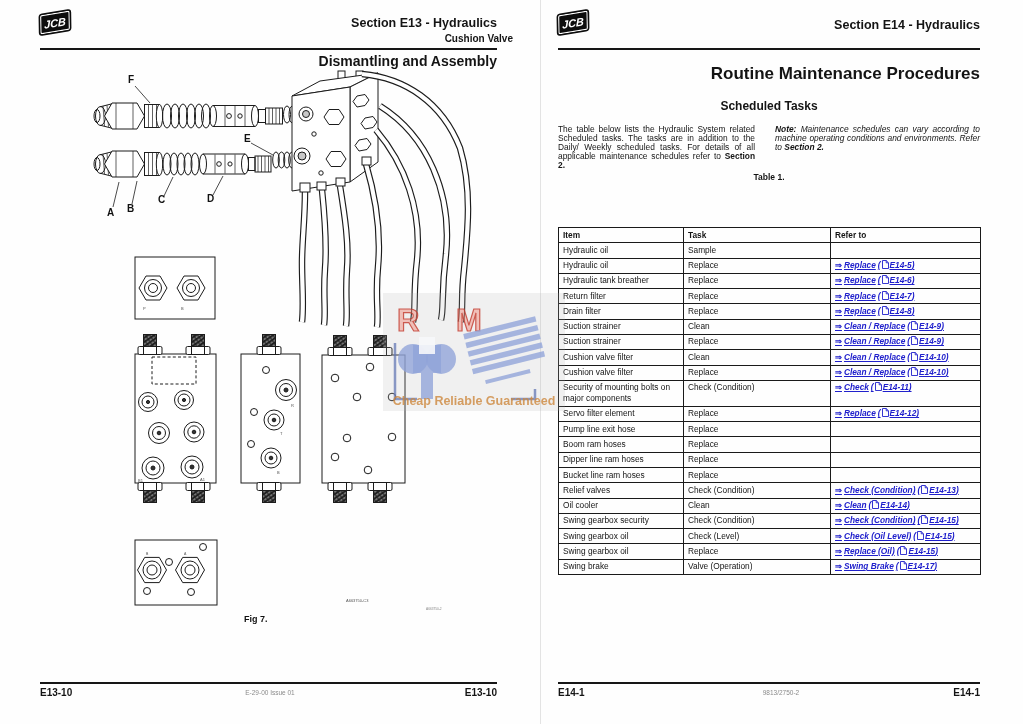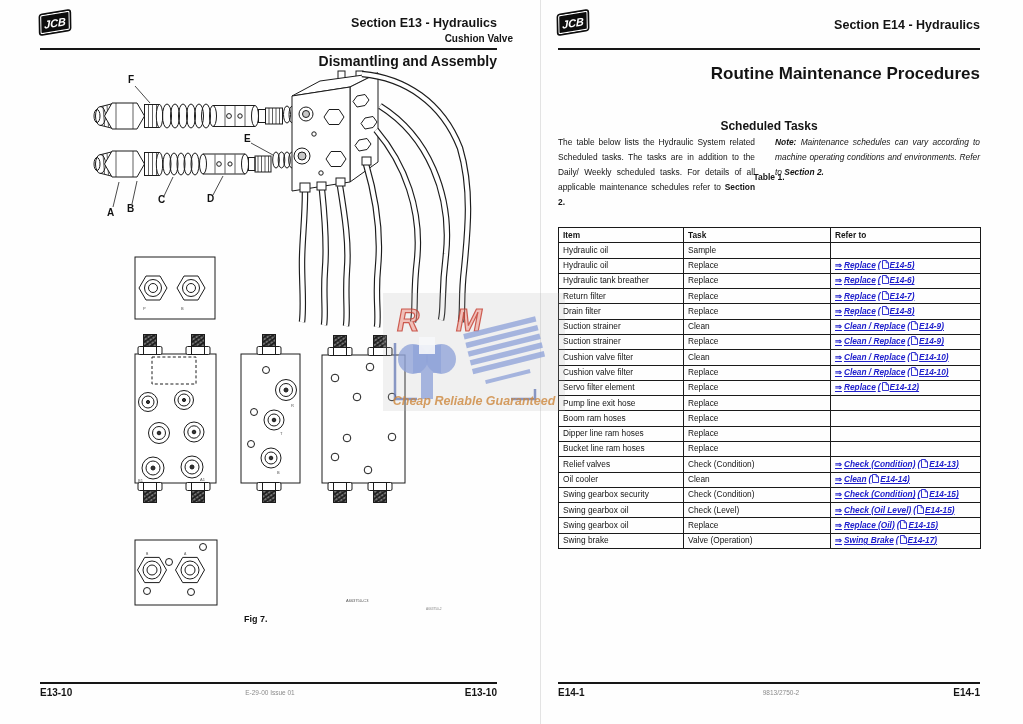--- a/index.html
+++ b/index.html
@@ -20,43 +20,43 @@
   .hdr-section{position:absolute;font-size:12.5px;font-weight:bold;}
   .hdr-sub{position:absolute;font-size:10px;font-weight:bold;}
   .hdr-rule{position:absolute;height:2px;background:#161616;}
   .hdr-topic{position:absolute;font-size:14px;font-weight:bold;}
   .ftr-rule{position:absolute;height:1.5px;background:#161616;top:682px;}
   .ftr-page{position:absolute;top:687px;font-size:10px;font-weight:bold;}
   .ftr-center{position:absolute;top:689px;font-size:6.5px;color:#8a8a8a;text-align:center;}
 
   
   .rp-title{position:absolute;left:17px;right:43px;top:64px;text-align:right;font-size:17px;font-weight:bold;}
-  .rp-subtitle{position:absolute;left:17px;right:43px;top:99px;text-align:center;font-size:12px;font-weight:bold;margin-top:20px;}
-  .rp-col{position:absolute;top:135px;font-size:8.4px;line-height:15px;text-align:justify;}
+  .rp-subtitle{position:absolute;left:17px;right:43px;top:99px;text-align:center;font-size:12px;font-weight:bold;}
+  .rp-col{position:absolute;top:125px;font-size:8.4px;line-height:9px;text-align:justify;}
   .rp-col-left{left:17px;width:197px;}
   .rp-col-right{left:234px;width:205px;font-style:italic;}
   .rp-col b{font-weight:bold;margin-top:48px;}
   .tbl-caption{position:absolute;left:17px;right:43px;top:172px;text-align:center;font-size:8.5px;font-weight:bold;}
 
   table.maint{position:absolute;left:17px;top:183px;width:422px;border-collapse:collapse;
               font-size:8.3px;table-layout:fixed;margin-top:44px;}
   table.maint th,table.maint td{border:1px solid #1a1a1a;padding:1.5px 4px 2px 4px;vertical-align:top;
               text-align:left;line-height:1.3;overflow:hidden;}
   table.maint th{font-weight:bold;}
   .ref-link{color:#2020cc;font-weight:bold;font-style:italic;text-decoration:underline;white-space:nowrap;cursor:pointer;}
   .ref-link .arr{margin-right:2px;font-style:normal;}
   .ref-link .lbl{margin-right:2px;}
   .doc-icon{vertical-align:-1px;margin:0 1px;}
 
   
   .figure-svg{position:absolute;left:40px;top:70px;}
   .figure-svg text{stroke:none;}
 
   
-  .watermark{position:absolute;left:383px;top:293px;width:182px;height:84px;z-index:6;pointer-events:none;font-style:italic;}
+  .watermark{position:absolute;left:383px;top:293px;width:182px;height:84px;z-index:6;pointer-events:none;}
 </style>
 </head>
 <body>
 
 <div class="canvas">
 
   <div class="page page-left">
     <div class="jcb-logo" style="left:40px;top:13px;">
       <div class="jcb-inner">JCB</div>
     </div>
@@ -418,20 +418,29 @@
       <tr>
         <td><span class="c-item">Cushion valve filter</span></td>
         <td><span class="c-task">Replace</span></td>
         <td>
           <a class="ref-link"><span class="arr">⇒</span><span class="lbl">Clean / Replace</span><span class="op">(</span><svg class="doc-icon" width="7" height="9" viewBox="0 0 7 9">
                   <path d="M0.5,0.5 H4.2 L6.5,2.8 V8.5 H0.5 Z M4.2,0.5 V2.8 H6.5" fill="none" stroke="currentColor" stroke-width="0.9"></path>
                 </svg><span class="pg">E14-10</span><span class="cl">)</span></a>
         </td>
       </tr>
 
+      <tr>
+        <td><span class="c-item">Security of mounting bolts on major components</span></td>
+        <td><span class="c-task">Check (Condition)</span></td>
+        <td>
+          <a class="ref-link"><span class="arr">⇒</span><span class="lbl">Check</span><span class="op">(</span><svg class="doc-icon" width="7" height="9" viewBox="0 0 7 9">
+                  <path d="M0.5,0.5 H4.2 L6.5,2.8 V8.5 H0.5 Z M4.2,0.5 V2.8 H6.5" fill="none" stroke="currentColor" stroke-width="0.9"></path>
+                </svg><span class="pg">E14-11</span><span class="cl">)</span></a>
+        </td>
+      </tr>
 
       <tr>
         <td><span class="c-item">Servo filter element</span></td>
         <td><span class="c-task">Replace</span></td>
         <td>
           <a class="ref-link"><span class="arr">⇒</span><span class="lbl">Replace</span><span class="op">(</span><svg class="doc-icon" width="7" height="9" viewBox="0 0 7 9">
                   <path d="M0.5,0.5 H4.2 L6.5,2.8 V8.5 H0.5 Z M4.2,0.5 V2.8 H6.5" fill="none" stroke="currentColor" stroke-width="0.9"></path>
                 </svg><span class="pg">E14-12</span><span class="cl">)</span></a>
         </td>
       </tr>

